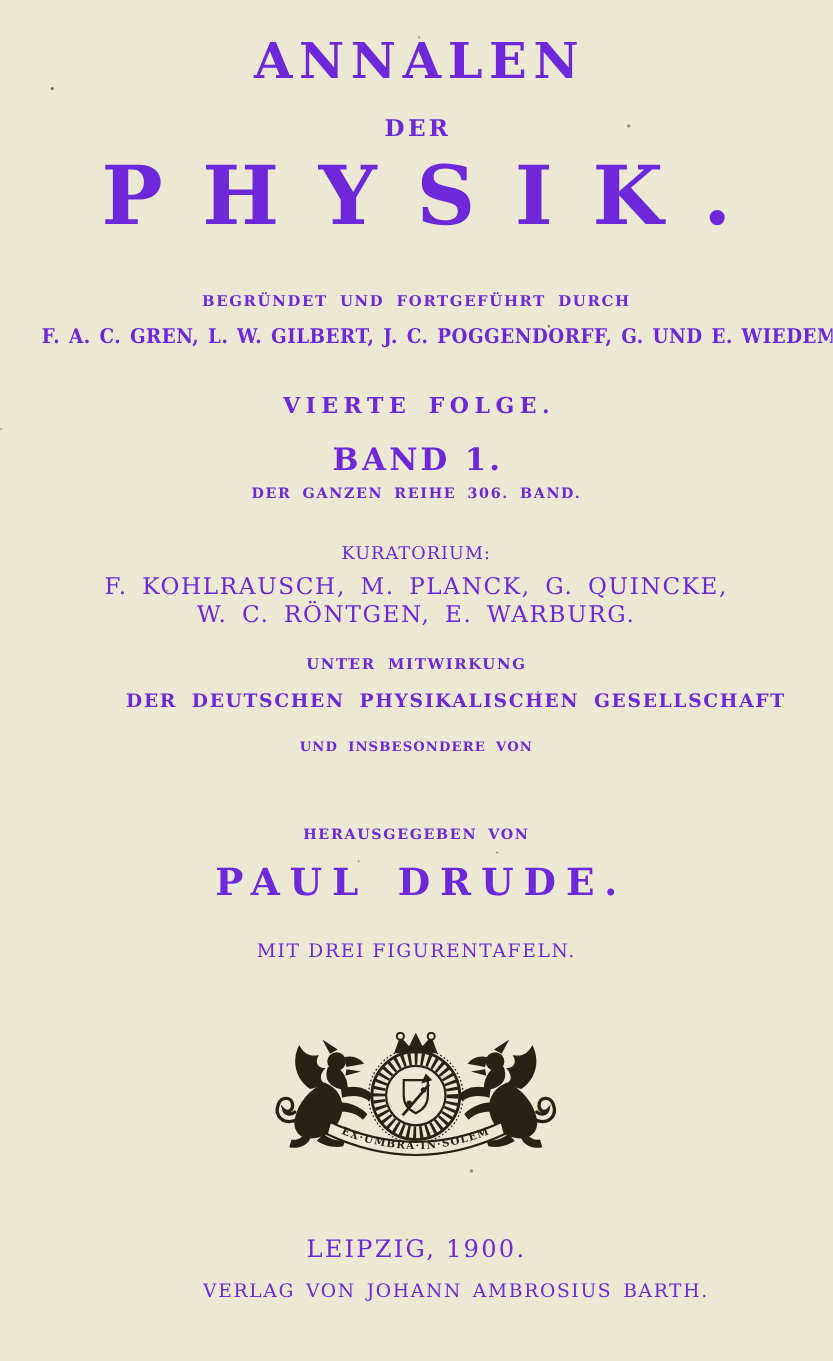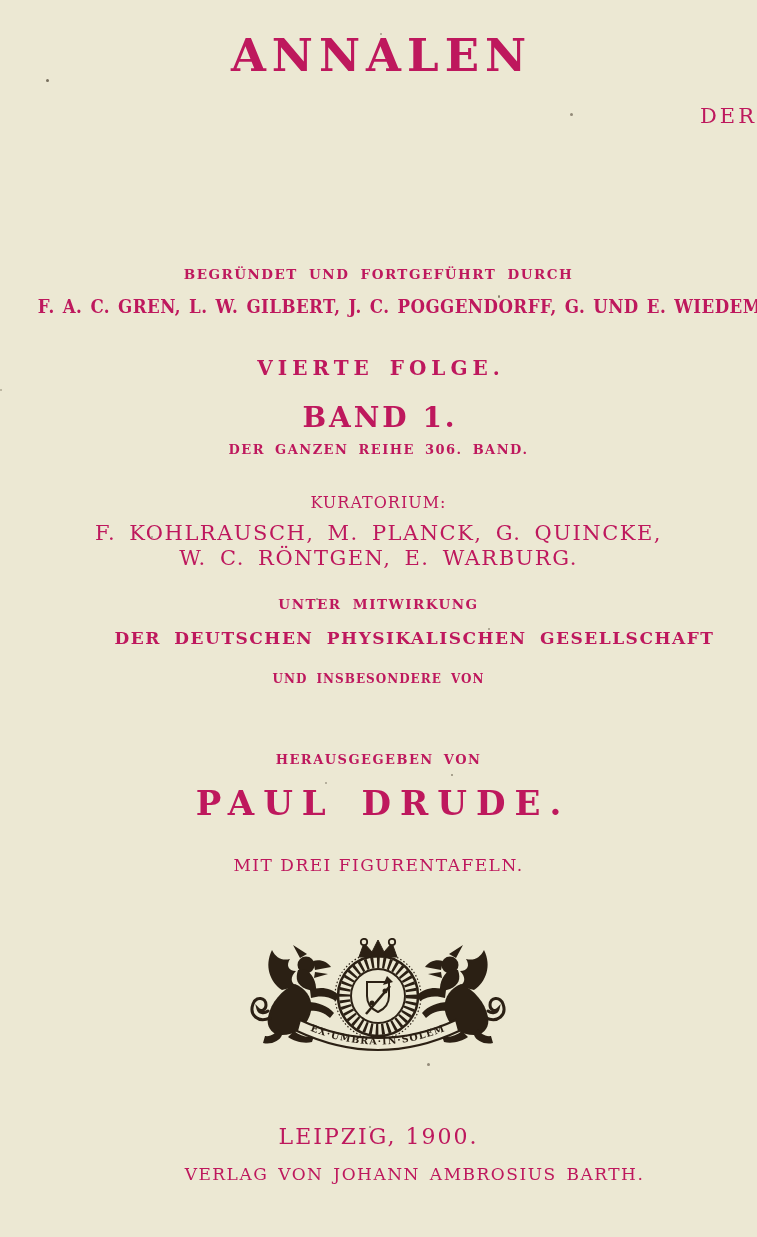--- a/index.html
+++ b/index.html
@@ -1,31 +1,31 @@
 <!DOCTYPE html>
 <html><head>
 <meta charset="utf-8">
 <style>
   html,body { margin:0; padding:0; background:#ece8d3; }
   .page {
     position:relative;
     width:757px; height:1237px;
     background:#ece8d3;
-    color:#be185d;
+    color:#6d28d9;
     font-family:"DejaVu Serif","Liberation Serif",serif;
     overflow:hidden;
   }
   .line {
     position:absolute; left:0; width:100%;
     text-align:center; white-space:nowrap;
     line-height:1;
   }
   
   .t-annalen   { top:33px;  font-size:45px; font-weight:bold; letter-spacing:6px;  text-indent:6px; }
-  .t-der       { top:106px; font-size:21px; font-weight:normal; letter-spacing:3px;  text-indent:3px;text-align:right; }
+  .t-der       { top:106px; font-size:21px; font-weight:bold; letter-spacing:3px;  text-indent:3px; }
   .t-physik    { top:142px; font-size:74px; font-weight:bold; letter-spacing:36px; text-indent:36px; }
   
   .t-f-intro   { top:268px; font-size:13.5px; font-weight:bold; letter-spacing:1.5px; word-spacing:5px; }
   .t-f-names   { top:298px; font-size:18.5px; font-weight:bold; letter-spacing:0.5px; word-spacing:2px;
                  transform:scaleX(0.9); transform-origin:50% 50%; }
   
   .t-folge     { top:358px; font-size:20px; font-weight:bold; letter-spacing:5px; text-indent:5px; word-spacing:4px; }
   .t-band      { top:404px; font-size:28px; font-weight:bold; letter-spacing:3px; text-indent:3px; }
   .t-reihe     { top:443px; font-size:13px; font-weight:bold; letter-spacing:1.5px; word-spacing:4px; }
   
@@ -49,20 +49,21 @@
 
   .speck { position:absolute; background:#3a2e1e; border-radius:50%; }
 </style>
 </head>
 <body>
 
 <div class="page">
 
   <div class="line t-annalen">ANNALEN</div>
   <div class="line t-der">DER</div>
+  <div class="line t-physik">PHYSIK.</div>
 
   <div class="line t-f-intro">BEGRÜNDET UND FORTGEFÜHRT DURCH</div>
   <div class="line t-f-names">F. A. C. GREN, L. W. GILBERT, J. C. POGGENDORFF, G. UND E. WIEDEMANN</div>
 
   <div class="line t-folge">VIERTE FOLGE.</div>
   <div class="line t-band">BAND 1.</div>
   <div class="line t-reihe">DER GANZEN REIHE 306. BAND.</div>
 
   <div class="line t-kur-head">KURATORIUM:</div>
   <div class="line t-kur-2">W. C. RÖNTGEN, E. WARBURG.</div>

